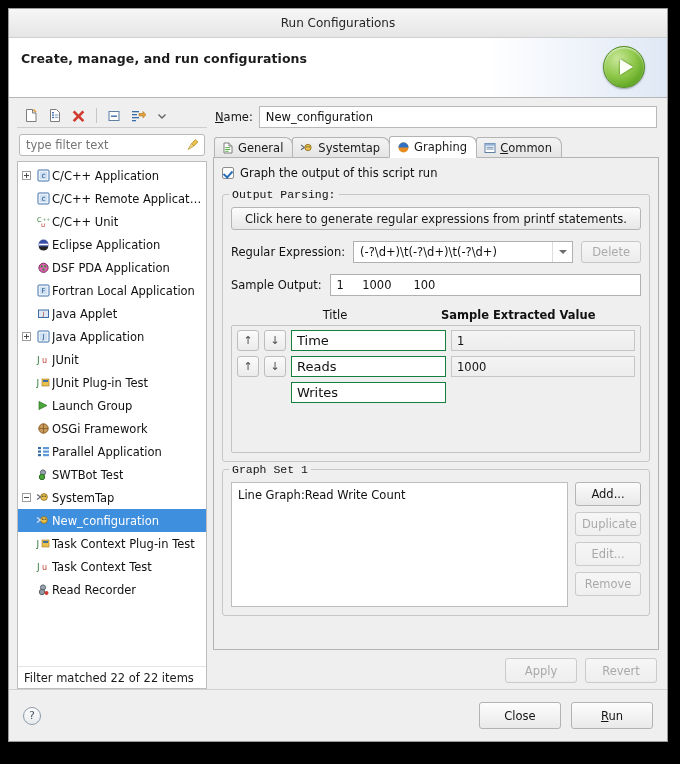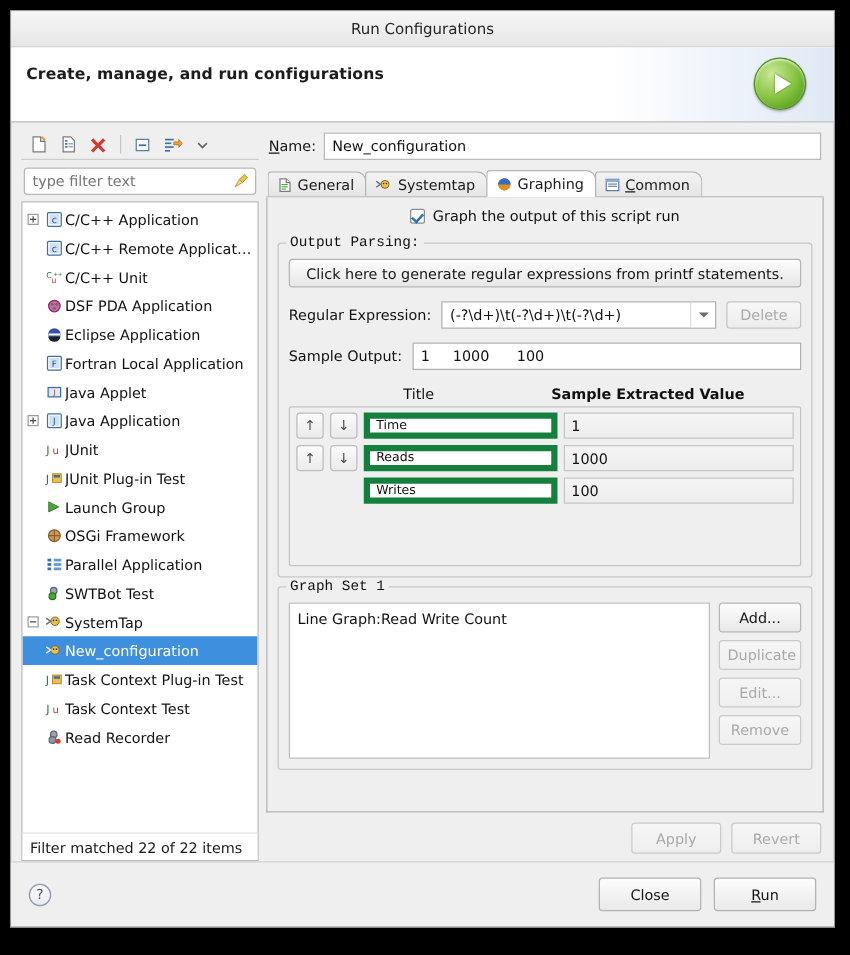--- a/index.html
+++ b/index.html
@@ -179,21 +179,21 @@
 
   .tabpane {
     flex: 1 1 auto; min-height: 0;
     border: 1px solid #b4b4b4; border-top: none;
     background: #efefef;
     padding: 8px 8px 4px 8px;
     display: flex; flex-direction: column;
     overflow: hidden;
   }
 
-  .chkrow { display: flex; align-items: center; gap: 6px; font-size: 11.5px; color: #111; flex: none; margin-bottom: 7px; justify-content: center;}
+  .chkrow { display: flex; align-items: center; gap: 6px; font-size: 11.5px; color: #111; flex: none; margin-bottom: 7px;}
   .chk {
     width: 12px; height: 12px; border: 1px solid #8d8d8d; background: #fff;
     position: relative; border-radius: 2px;
   }
   .chk.on::after {
     content: ""; position: absolute; left: 2px; top: 1px;
     width: 4px; height: 7px; border: solid #2a6fb8;
     border-width: 0 2px 2px 0; transform: rotate(42deg);
   }
 
@@ -269,23 +269,23 @@
     width: 22px; height: 21px; flex: none;
     border: 1px solid #bdbdbd; border-radius: 3px;
     background: linear-gradient(to bottom, #fbfbfb, #ebebeb);
     display: flex; align-items: center; justify-content: center;
     font-size: 11px; color: #4b4b4b;
     font-family: "DejaVu Sans", "Liberation Sans", sans-serif;
   }
   .arrbtn.blank { border: none; background: transparent; }
   .titlefield {
     width: 155px; flex: none; height: 21px;
-    border: 5px solid #15803d; background: #fff;
+    border: 1px solid #15803d; background: #fff;
     display: flex; align-items: center; padding: 0 5px;
-    font-size: 10px; color: #111;
+    font-size: 13px; color: #111;
   }
   .valfield {
     flex: 1 1 auto; height: 21px;
     border: 1px solid #c6c6c6;
     background: linear-gradient(to bottom, #f4f4f4, #ededed);
     display: flex; align-items: center; padding: 0 5px;
     font-size: 11.5px; color: #111;
   }
 
   
@@ -466,40 +466,40 @@
                   <text x="5" y="11.5" font-size="6.5" fill="#c0392b" font-family="DejaVu Sans">u</text>
                 </svg>
             </span>
             <span class="tlabel">C/C++ Unit</span>
           </div>
 
           <div class="trow">
             <span class="twist"></span>
             <span class="ticon">
               <svg width="13" height="13" viewBox="0 0 13 13">
+                  <circle cx="6.5" cy="6.5" r="5" fill="#3a4ea8"></circle>
+                  <path d="M1.8 6.5h9.4" stroke="#fff" stroke-width="1.6"></path>
+                  <path d="M2.3 4.6h8.4" stroke="#fff" stroke-width="0"></path>
+                  <path d="M1.6 8.4a5 5 0 0 0 9.8 0z" fill="#222"></path>
+                </svg>
+            </span>
+            <span class="tlabel">Eclipse Application</span>
+          </div>
+
+          <div class="trow">
+            <span class="twist"></span>
+            <span class="ticon">
+              <svg width="13" height="13" viewBox="0 0 13 13">
                   <circle cx="6.5" cy="6.8" r="4.6" fill="#e05fb0" stroke="#7d2f61"></circle>
                   <circle cx="4.8" cy="5.4" r="1.1" fill="#2f8f3d"></circle>
                   <circle cx="8.2" cy="5.4" r="1.1" fill="#2f8f3d"></circle>
                   <circle cx="6.5" cy="8.6" r="1.1" fill="#2f8f3d"></circle>
                 </svg>
             </span>
             <span class="tlabel">DSF PDA Application</span>
-          </div>
-
-          <div class="trow">
-            <span class="twist"></span>
-            <span class="ticon">
-              <svg width="13" height="13" viewBox="0 0 13 13">
-                  <circle cx="6.5" cy="6.5" r="5" fill="#3a4ea8"></circle>
-                  <path d="M1.8 6.5h9.4" stroke="#fff" stroke-width="1.6"></path>
-                  <path d="M2.3 4.6h8.4" stroke="#fff" stroke-width="0"></path>
-                  <path d="M1.6 8.4a5 5 0 0 0 9.8 0z" fill="#222"></path>
-                </svg>
-            </span>
-            <span class="tlabel">Eclipse Application</span>
           </div>
 
           <div class="trow">
             <span class="twist"></span>
             <span class="ticon">
               <svg width="13" height="13" viewBox="0 0 13 13">
                   <rect x="1" y="1" width="11" height="11" rx="1" fill="#fff" stroke="#3b6ea8"></rect>
                   <rect x="2.5" y="2.5" width="8" height="8" fill="#cfe0f2"></rect>
                   <text x="6.5" y="9.3" font-size="7" fill="#1f4e86" text-anchor="middle" font-family="DejaVu Sans">F</text>
                 </svg>
@@ -775,21 +775,20 @@
               <button class="arrbtn">↑</button>
               <button class="arrbtn">↓</button>
               <div class="titlefield">Reads</div>
               <div class="valfield">1000</div>
             </div>
 
             <div class="drow">
               <span class="arrbtn blank"></span>
               <span class="arrbtn blank"></span>
               <div class="titlefield">Writes</div>
-              <div class="valfield">100</div>
             </div>
 
           </div>
         </div>
 
         <div class="group">
           <span class="glegend">Graph Set 1</span>
           <div class="gsbody">
             <div class="gslist">
               <div class="item">Line Graph:Read Write Count</div>

